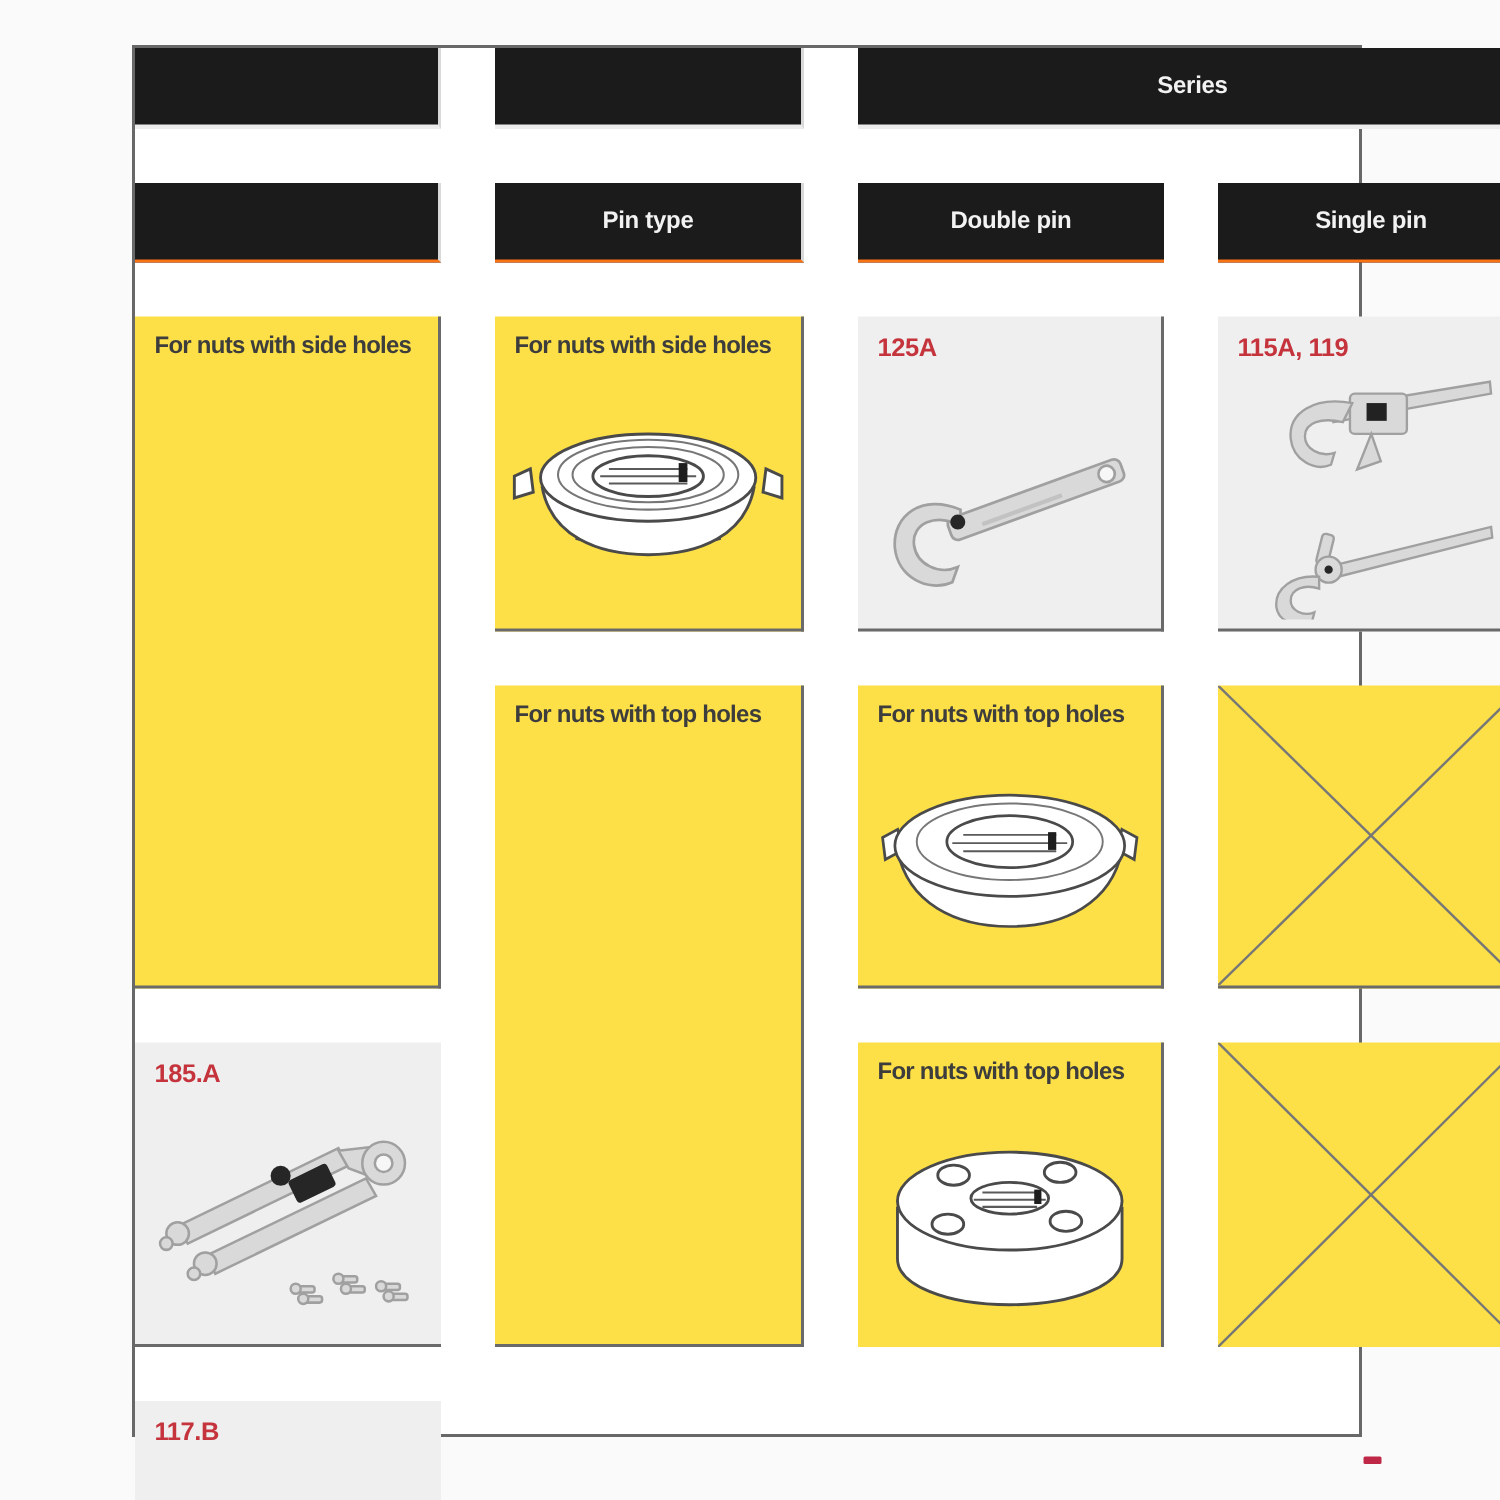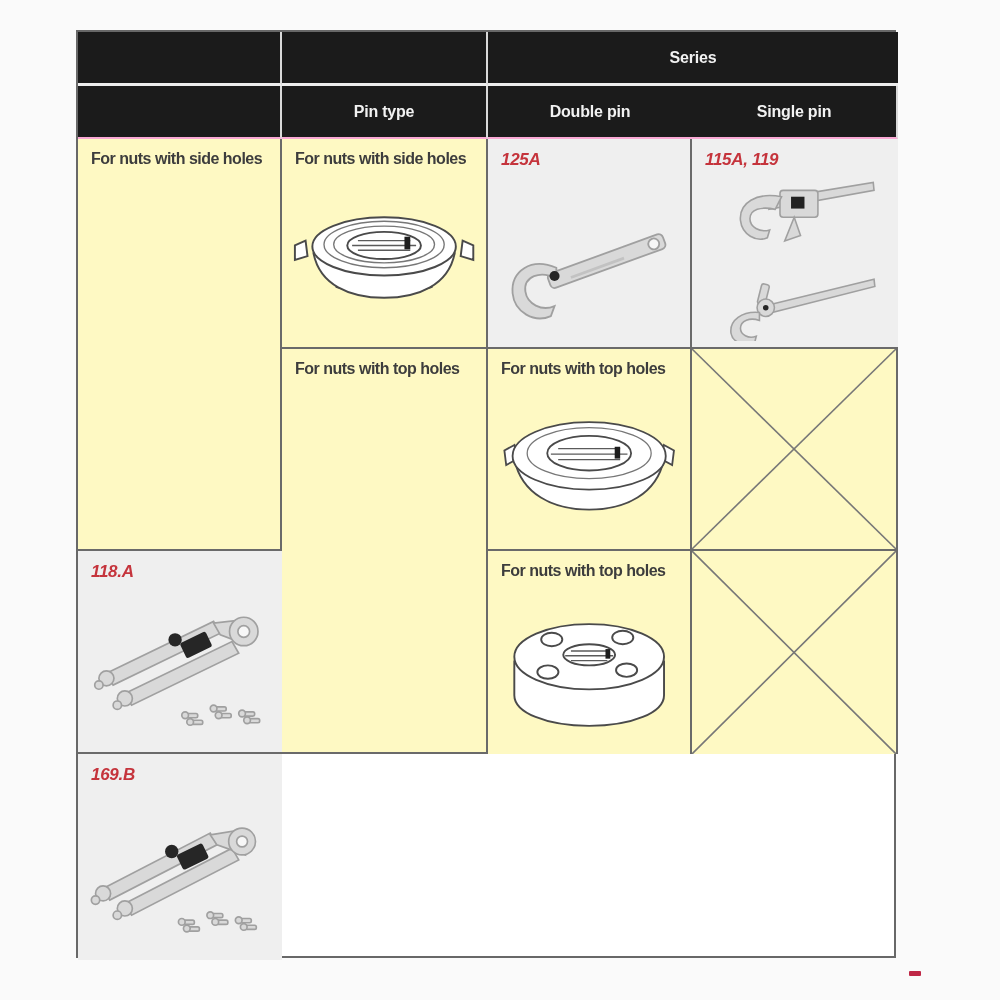--- a/index.html
+++ b/index.html
@@ -3,61 +3,62 @@
 <meta charset="utf-8">
 <style>
   html,body{margin:0;padding:0;}
   body{
     width:1000px;height:1000px;position:relative;
     background:#fafafa;
     font-family:"Liberation Sans", sans-serif;
     -webkit-font-smoothing:antialiased;
   }
   .catalog-table{
-    position:absolute;left:76px;top:30px;width:820px;height:928px;
+    position:absolute;left:88px;top:30px;width:820px;height:928px;
     display:grid;
     grid-template-columns:204px 206px 204px 206px;
     grid-template-rows:54px 53px 210px 202px 203px 206px;
     border:2px solid #686868;
     box-sizing:border-box;
     background:#ffffff;
+    gap:36px;
   }
   .cell{
     position:relative;overflow:hidden;box-sizing:border-box;
     border-right:2px solid #6a6a6a;border-bottom:2px solid #6a6a6a;
-    background:#fef9c3;
+    background:#fde047;
   }
   .cell.c4{border-right:none;}
   .cell.last{border-bottom:none;}
   
   .hcell{
     background:#1b1b1b;color:#f2f2f2;
     display:flex;align-items:center;justify-content:center;
     font-weight:bold;font-size:16px;letter-spacing:-0.2px;
     border-right:2px solid #d9d9d9;border-bottom:3px solid #ededed;
   }
   .hcell.c4{border-right:none;}
-  .hcell.h2row{border-bottom:2px solid #f9a8d4;}
+  .hcell.h2row{border-bottom:2px solid #f97316;}
   .series-cell{grid-column:3 / span 2;}
   
   .group-cell{grid-row:span 2;}
   .group-label{
     position:absolute;top:10px;left:13px;right:6px;
     font-weight:bold;font-size:16px;line-height:1.28;
     letter-spacing:-0.5px;color:#3d3d3d;white-space:pre-line;
   }
   
   .pin-label{
     position:absolute;top:10px;left:13px;right:4px;
     font-weight:bold;font-size:16px;line-height:1.28;
     letter-spacing:-0.5px;color:#3d3d3d;white-space:pre-line;z-index:2;
   }
   .code-label{
     position:absolute;top:11px;left:13px;right:6px;
-    font-weight:bold;font-size:17px;letter-spacing:-0.3px;color:#c5343c;z-index:2;font-style:italic;
+    font-weight:bold;font-size:17px;letter-spacing:-0.3px;color:#c5343c;z-index:2;
   }
   .tool-cell{background:#efefef;}
   .art{
     position:absolute;left:4px;right:4px;top:42px;bottom:6px;
     display:flex;align-items:center;justify-content:center;flex-direction:column;gap:2px;
   }
   .art svg{max-width:94%;max-height:100%;}
   .art.tall{top:34px;}
   .cross-wrap{position:absolute;left:0;top:0;width:100%;height:100%;}
   .cross-wrap svg{width:100%;height:100%;display:block;}
@@ -187,21 +188,21 @@
   </div>
   <div class="cell">
     <div class="cross-wrap">
       <svg viewBox="0 0 100 100" preserveAspectRatio="none">
         <line x1="0" y1="0" x2="100" y2="100"></line>
         <line x1="100" y1="0" x2="0" y2="100"></line>
       </svg>
     </div>
   </div>
   <div class="cell tool-cell c4">
-    <div class="code-label">118.A</div>
+    <div class="code-label">185.A</div>
     <div class="art">
       <svg viewBox="0 0 220 160">
         <g fill="#d9d9d9" stroke="#a0a0a0" stroke-width="2">
           <polygon points="22,84 150,22 158,36 30,98"></polygon>
           <polygon points="44,108 172,46 180,60 52,122"></polygon>
           <polygon points="150,24 186,20 190,50 158,38"></polygon>
           <circle cx="186" cy="34" r="17"></circle>
           <circle cx="186" cy="34" r="7" fill="#f7f7f7"></circle>
           <rect x="112" y="40" width="34" height="20" rx="3" fill="#262626" stroke="none" transform="rotate(-26 129 50)"></rect>
           <circle cx="104" cy="44" r="8" fill="#262626" stroke="none"></circle>
@@ -252,21 +253,21 @@
   </div>
   <div class="cell last">
     <div class="cross-wrap">
       <svg viewBox="0 0 100 100" preserveAspectRatio="none">
         <line x1="0" y1="0" x2="100" y2="100"></line>
         <line x1="100" y1="0" x2="0" y2="100"></line>
       </svg>
     </div>
   </div>
   <div class="cell tool-cell c4 last">
-    <div class="code-label">169.B</div>
+    <div class="code-label">117.B</div>
     <div class="art">
       <svg viewBox="0 0 220 160">
         <g fill="#d9d9d9" stroke="#a0a0a0" stroke-width="2">
           <polygon points="18,96 146,30 154,44 26,110"></polygon>
           <polygon points="44,114 172,48 180,62 52,128"></polygon>
           <polygon points="146,32 184,26 188,56 154,44"></polygon>
           <circle cx="184" cy="40" r="16"></circle>
           <circle cx="184" cy="40" r="6.5" fill="#f7f7f7"></circle>
           <rect x="108" y="48" width="34" height="20" rx="3" fill="#262626" stroke="none" transform="rotate(-26 125 58)"></rect>
           <circle cx="100" cy="52" r="8" fill="#262626" stroke="none"></circle>

